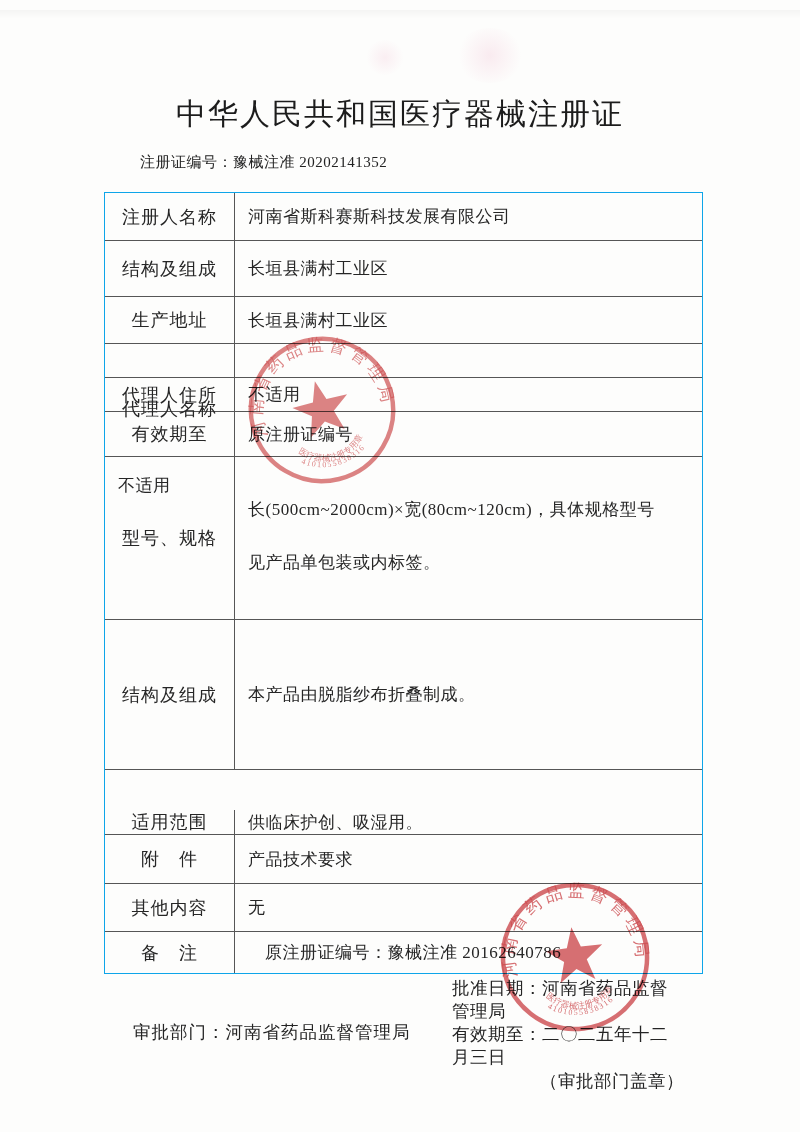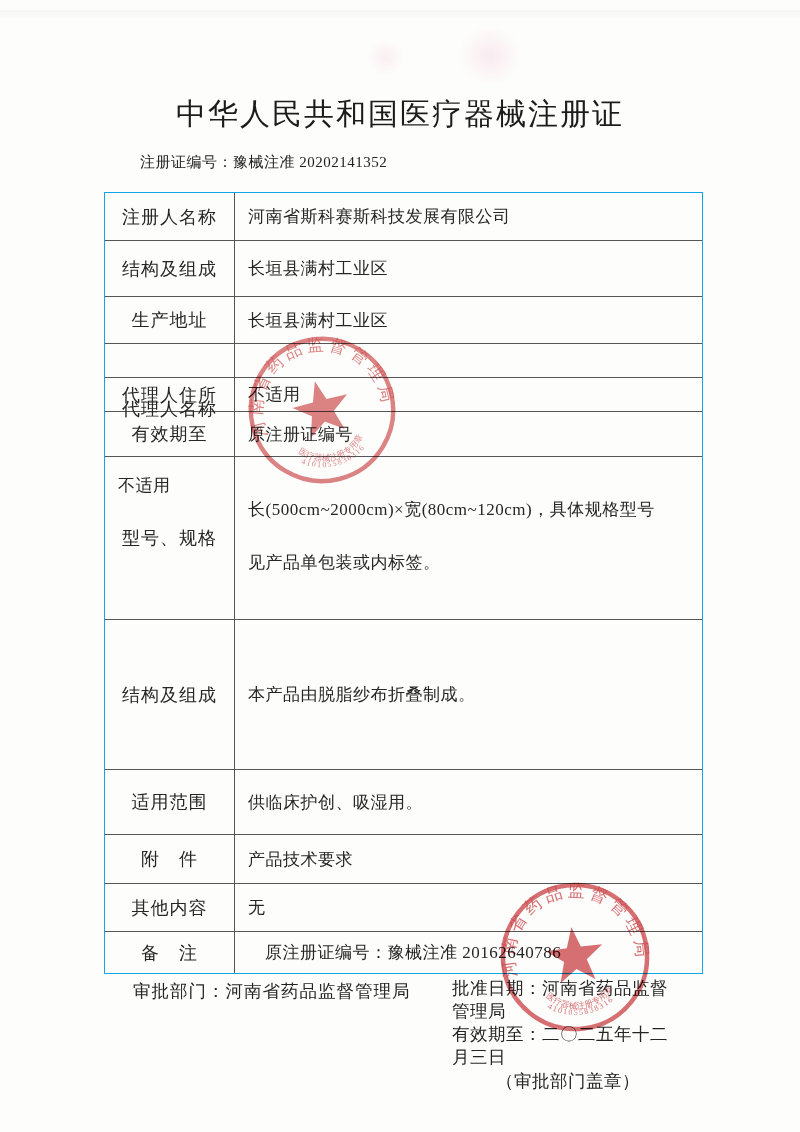--- a/index.html
+++ b/index.html
@@ -42,32 +42,32 @@
   .tvalue{
     flex:1;display:flex;align-items:center;
     padding-left:13px;padding-right:8px;font-size:17px;color:#262626;
     white-space:pre-line;box-sizing:border-box;letter-spacing:0.5px;
   }
   .tvalue.top2{align-items:flex-start;}
   .tvalue.top2 span{display:block;margin-top:26px;line-height:53px;}
 
   .r1{height:48px;} .r2{height:56px;} .r3{height:47px;}
   .r4{height:34px;flex-direction:column;} .r5{height:34px;} .r6{height:45px;}
-  .r7{height:163px;} .r8{height:150px;} .r9{height:65px;}
+  .r7{height:163px;} .r8{height:150px;} .r9{height:65px;align-items:flex-end;}
   .r10{height:49px;} .r11{height:48px;} .r12{height:41px;gap:17px;}
 
   .footer-left{
-    position:absolute;left:133px;top:979px;font-size:17.5px;color:#242424;
+    position:absolute;left:133px;top:1020px;font-size:17.5px;color:#242424;
     letter-spacing:1px;
   }
   .footer-right{
     position:absolute;left:452px;top:977px;width:232px;font-size:17.5px;
     color:#242424;letter-spacing:0.5px;line-height:23px;
   }
-  .footer-right .seal-note{text-align:center;margin-top:1px;}
+  .footer-right .seal-note{text-align:right;margin-top:1px;}
 
   .stamp{
     position:absolute;mix-blend-mode:multiply;pointer-events:none;
   }
   .stamp svg{display:block;width:100%;height:100%;overflow:visible;}
   .stamp.a{left:243px;top:331px;width:158px;height:158px;
     transform:rotate(-14deg);color:rgba(208,84,86,0.72);}
   .stamp.b{left:495px;top:877px;width:160px;height:160px;
     transform:rotate(-7deg);color:rgba(206,76,80,0.8);}
   .stamp text{fill:currentColor;font-family:"Liberation Serif","DejaVu Serif",serif;}

